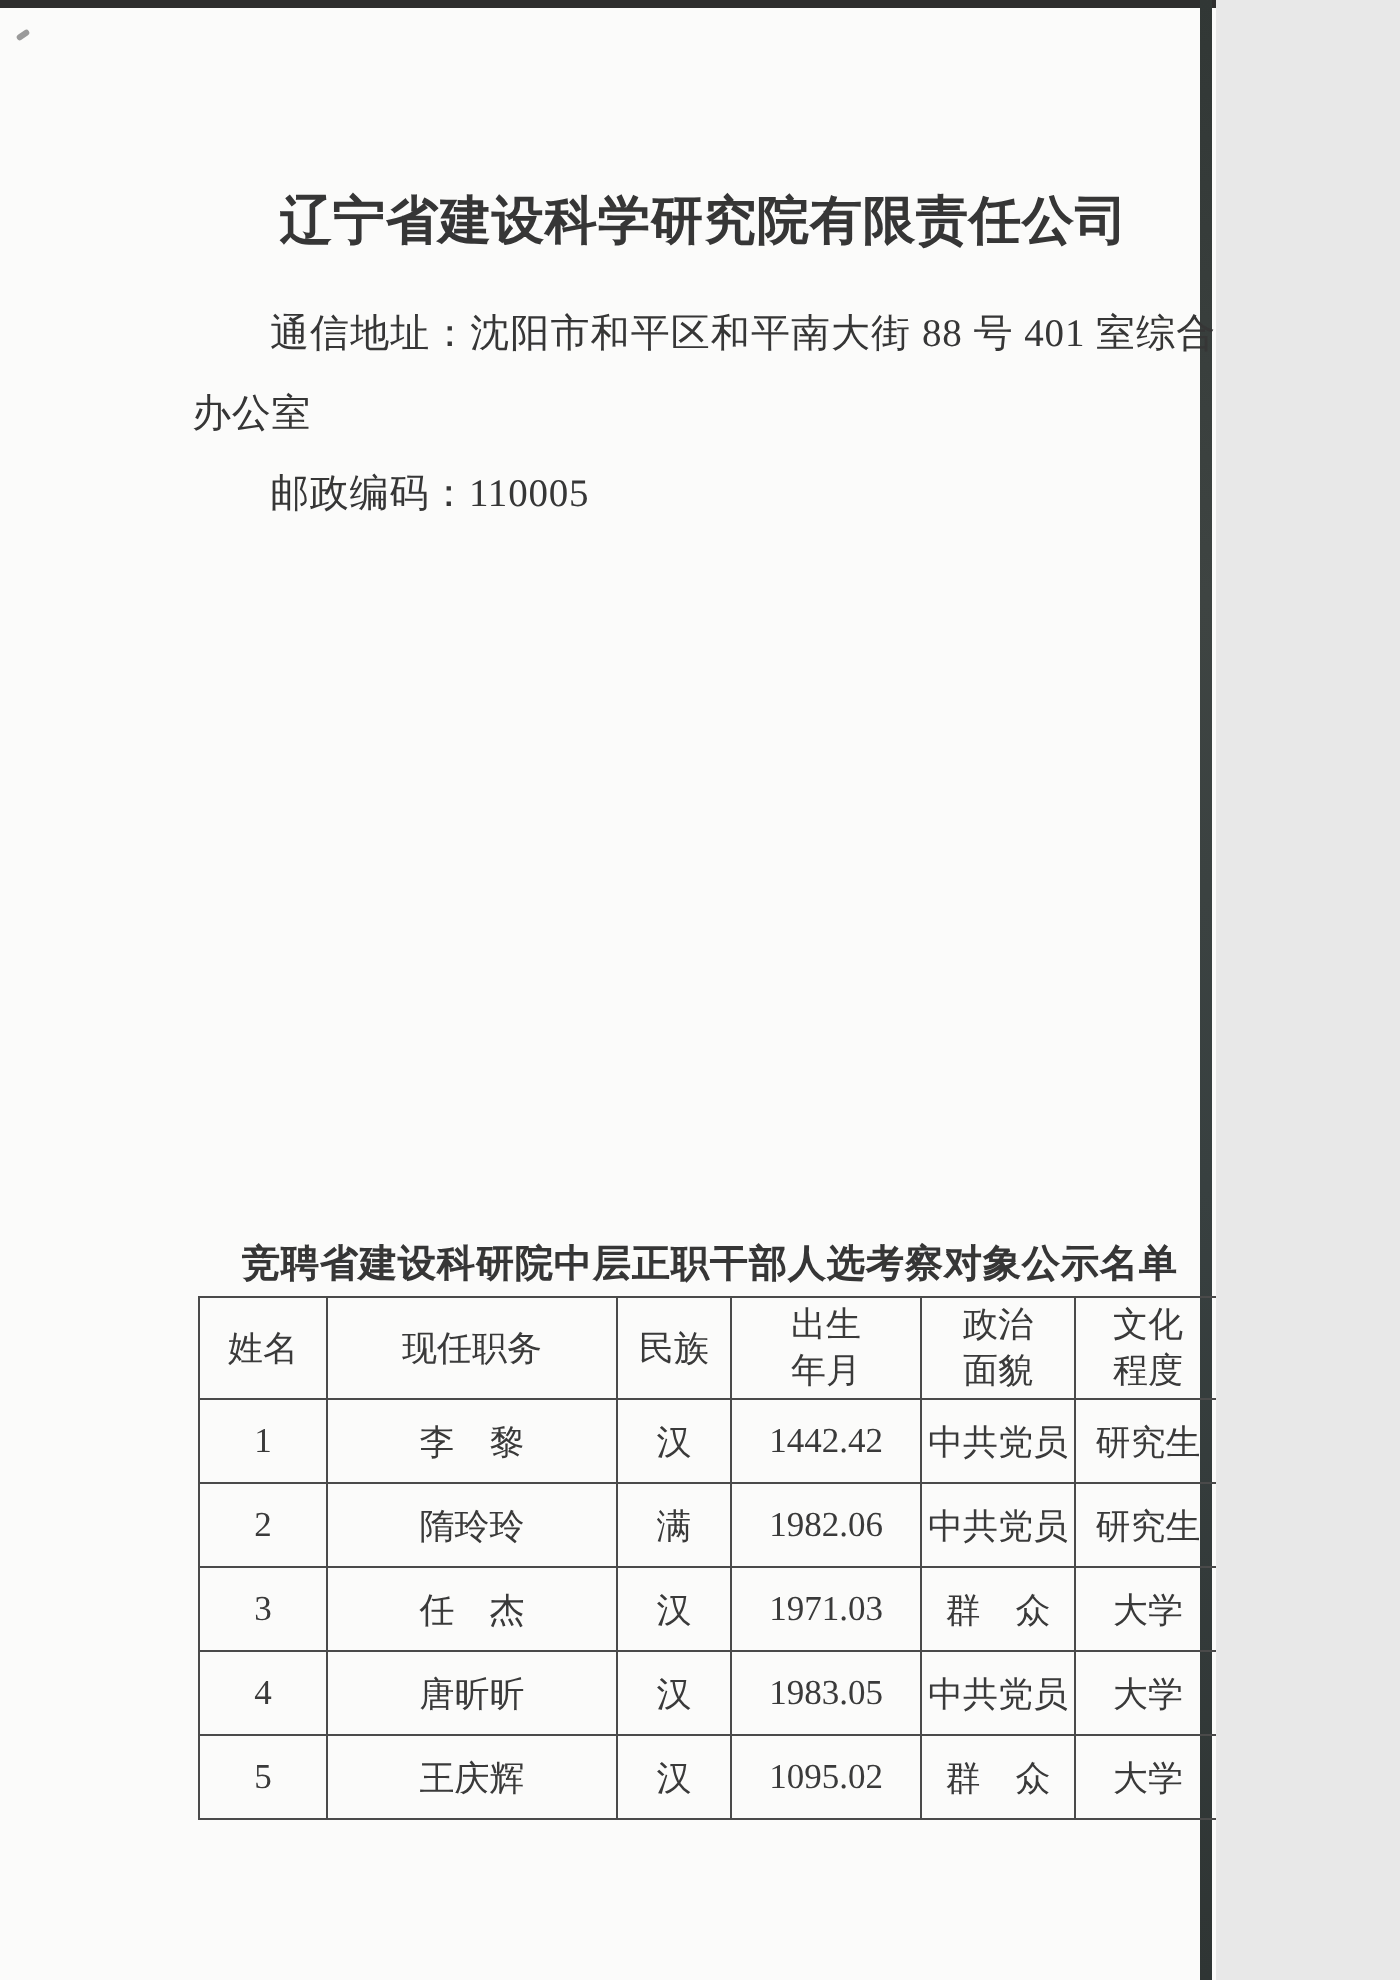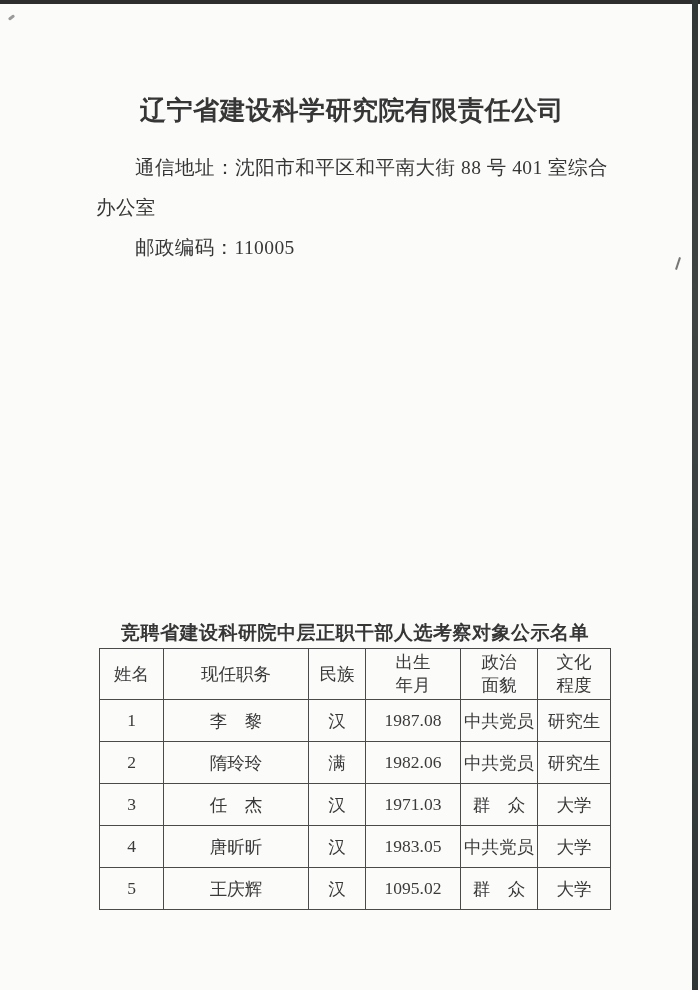--- a/index.html
+++ b/index.html
@@ -1,18 +1,18 @@
 <!DOCTYPE html>
 <html><head>
 <meta charset="utf-8">
 <style>
   html, body { margin: 0; padding: 0; background: #e8e8e8; }
   .scan {
     position: relative;
-    width: 700px;
+    width: 608px;
     height: 990px;
     background: #fbfbfa;
     overflow: hidden;
     font-family: "Liberation Serif", "DejaVu Serif", serif;
     color: #363636;
   }
   
   .edge-top {
     position: absolute; top: 0; left: 0;
     width: 100%; height: 4px;
@@ -134,21 +134,21 @@
 面貌</th>
             <th>文化
 程度</th>
           </tr>
       </thead>
       <tbody id="table-body">
           <tr>
             <td>1</td>
             <td>李　黎</td>
             <td>汉</td>
-            <td>1987.08</td>
+            <td>1442.42</td>
             <td>中共党员</td>
             <td>研究生</td>
           </tr>
           <tr>
             <td>2</td>
             <td>隋玲玲</td>
             <td>满</td>
             <td>1982.06</td>
             <td>中共党员</td>
             <td>研究生</td>

